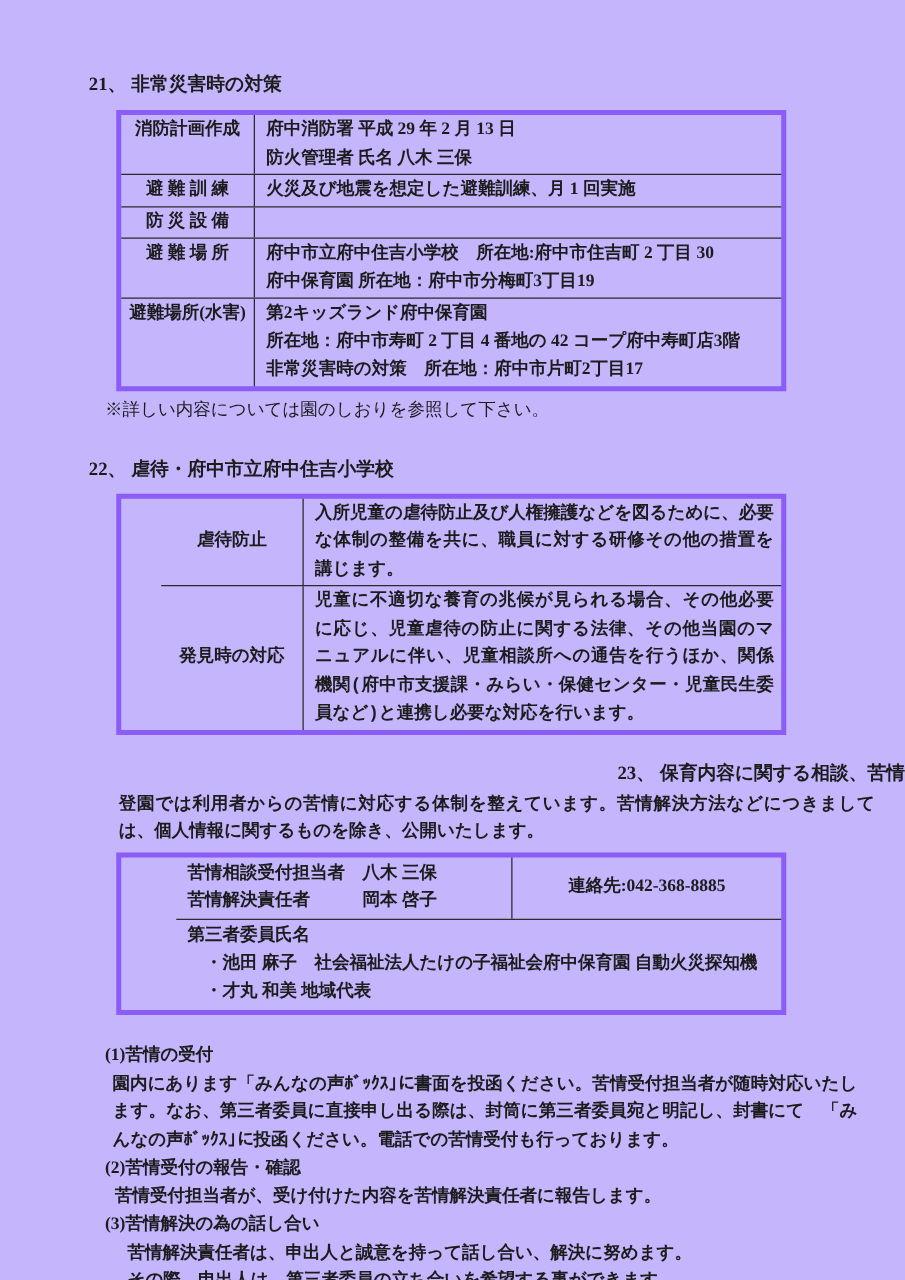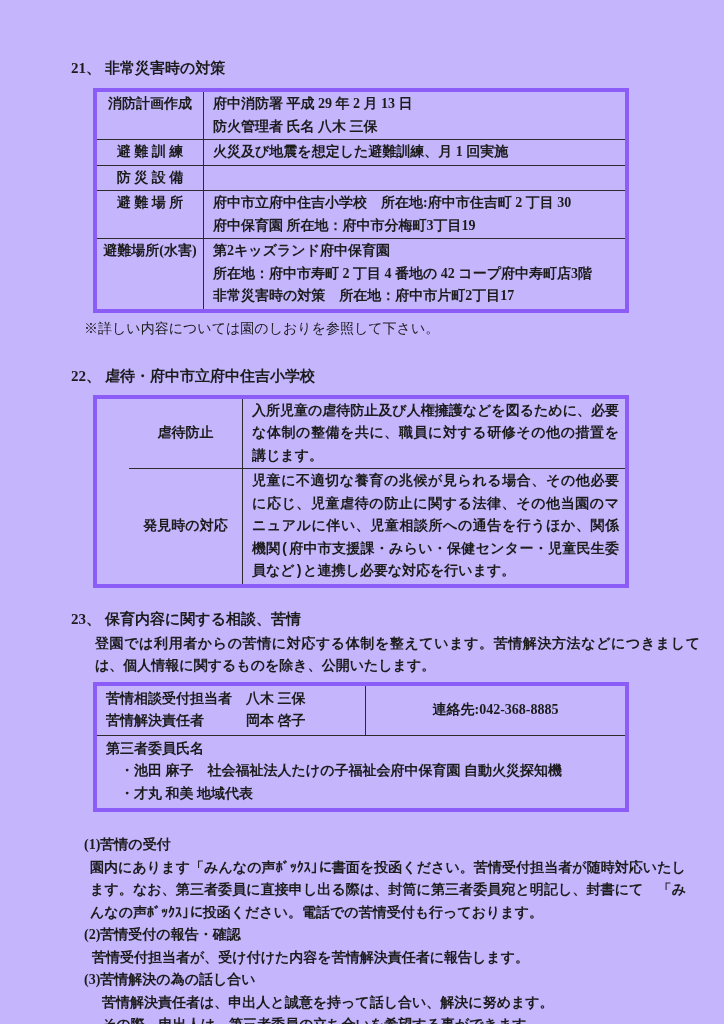--- a/index.html
+++ b/index.html
@@ -70,21 +70,21 @@
     line-height:22.5px;
   }
   .indent1{padding-left:14px;}
   
   .note{
     margin:5px 0 0 84px;
     font-weight:400;
     line-height:21px;
   }
   .gap-22{margin-top:27px;}
-  .gap-23{margin-top:21px;}
+  .gap-23{margin-top:21px;text-align:right;}
   .lead-par{
     margin:3px 24px 4px 95px;
     line-height:22.5px;
     text-align:justify;
   }
   .complaints{
     margin:22px 38px 0 84px;
     line-height:22.5px;
   }
   .c-title{line-height:22.5px;}
@@ -159,21 +159,21 @@
       <div class="cell-content" style="text-align:justify;font-family:Liberation Mono, monospace;">児童に不適切な養育の兆候が見られる場合、その他必要に応じ、児童虐待の防止に関する法律、その他当園のマニュアルに伴い、児童相談所への通告を行うほか、関係機関(府中市支援課・みらい・保健センター・児童民生委員など)と連携し必要な対応を行います。</div>
     </div>
   </div>
 
   <div class="sec-heading gap-23">
     <span class="heading-num">23、</span><span>保育内容に関する相談、苦情</span>
   </div>
 
   <div class="lead-par">登園では利用者からの苦情に対応する体制を整えています。苦情解決方法などにつきましては、個人情報に関するものを除き、公開いたします。</div>
 
-  <div class="doc-table t23" style="margin-top:2px;">
+  <div class="doc-table t23" style="margin-top:2px;padding-left:44px;">
     <div class="t-row">
       <div class="cell-left">
         <div>苦情相談受付担当者　八木 三保</div>
         <div>苦情解決責任者　　　岡本 啓子</div>
       </div>
       <div class="cell-right">連絡先:042-368-8885</div>
     </div>
     <div class="t-row">
       <div class="full-row">
         <div>第三者委員氏名</div>

